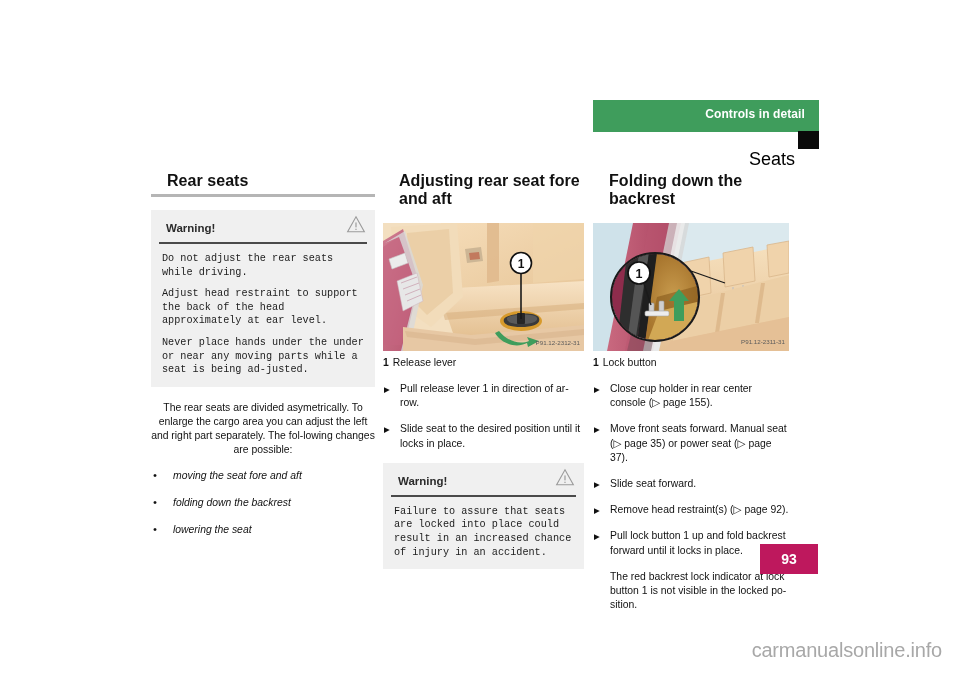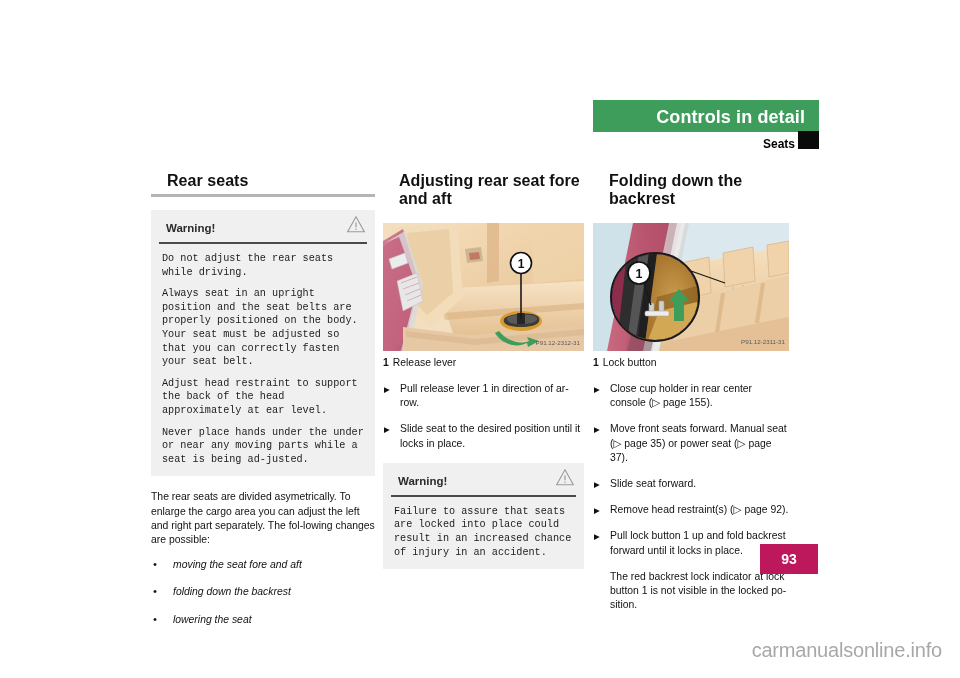--- a/index.html
+++ b/index.html
@@ -22,35 +22,35 @@
   .hdr-green {
     position: absolute;
     left: 593px; top: 100px;
     width: 226px; height: 32px;
     background: #3f9d5c;
   }
   .hdr-green .hdr-title {
     position: absolute;
     right: 14px; top: 7px;
     color: #ffffff;
-    font-size: 18px;
+    font-size: 12px;
     font-weight: bold;
     letter-spacing: 0.1px;
     white-space: nowrap;
   }
   .hdr-sub-row {
     position: absolute;
     left: 593px; top: 133px;
     width: 226px; height: 17px;
   }
   .hdr-sub {
     position: absolute;
-    right: 24px; top: 4px;
-    font-size: 12px;
-    font-weight: bold;
+    right: 24px; top: 16px;
+    font-size: 18px;
+    font-weight: normal;
     color: #000;
     white-space: nowrap;
   }
   .hdr-square {
     position: absolute;
     right: 0px; top: -2px;
     width: 21px; height: 18px;
     background: #0a0a0a;
   }
 
@@ -115,20 +115,21 @@
     font-family: Liberation Mono, monospace;
   }
   .warn-body p:last-child { margin-bottom: 0; }
 
   
   .body-p {
     margin: 0 0 11px 0;
     font-size: 10.4px;
     line-height: 14.2px;
     color: #111;
+    text-align: center;
   }
 
   
   ul.dot-list, ul.tri-list {
     list-style: none;
     margin: 0; padding: 0;
   }
   ul.dot-list li {
     position: relative;
     padding-left: 22px;
@@ -233,21 +234,20 @@
           <svg viewBox="0 0 22 20">
             <path d="M11 2 L20.2 18.4 L1.8 18.4 Z" fill="none" stroke="#9a9a9a" stroke-width="1.2"></path>
             <rect x="10.35" y="8.2" width="1.3" height="5.4" fill="#9a9a9a"></rect>
             <rect x="10.35" y="15.1" width="1.3" height="1.4" fill="#9a9a9a"></rect>
           </svg>
         </span>
       </div>
       <div class="warn-rule"></div>
       <div class="warn-body">
         <p>Do not adjust the rear seats while driving.</p>
-        <p>Always seat in an upright position and the seat belts are properly positioned on the body. Your seat must be adjusted so that you can correctly fasten your seat belt.</p>
         <p>Adjust head restraint to support the back of the head approximately at ear level.</p>
         <p>Never place hands under the under or near any moving parts while a seat is being ad-justed.</p>
       </div>
     </div>
 
     <p class="body-p">The rear seats are divided asymetrically. To enlarge the cargo area you can adjust the left and right part separately. The fol-lowing changes are possible:</p>
 
     <ul class="dot-list">
       <li>moving the seat fore and aft</li>
       <li>folding down the backrest</li>

